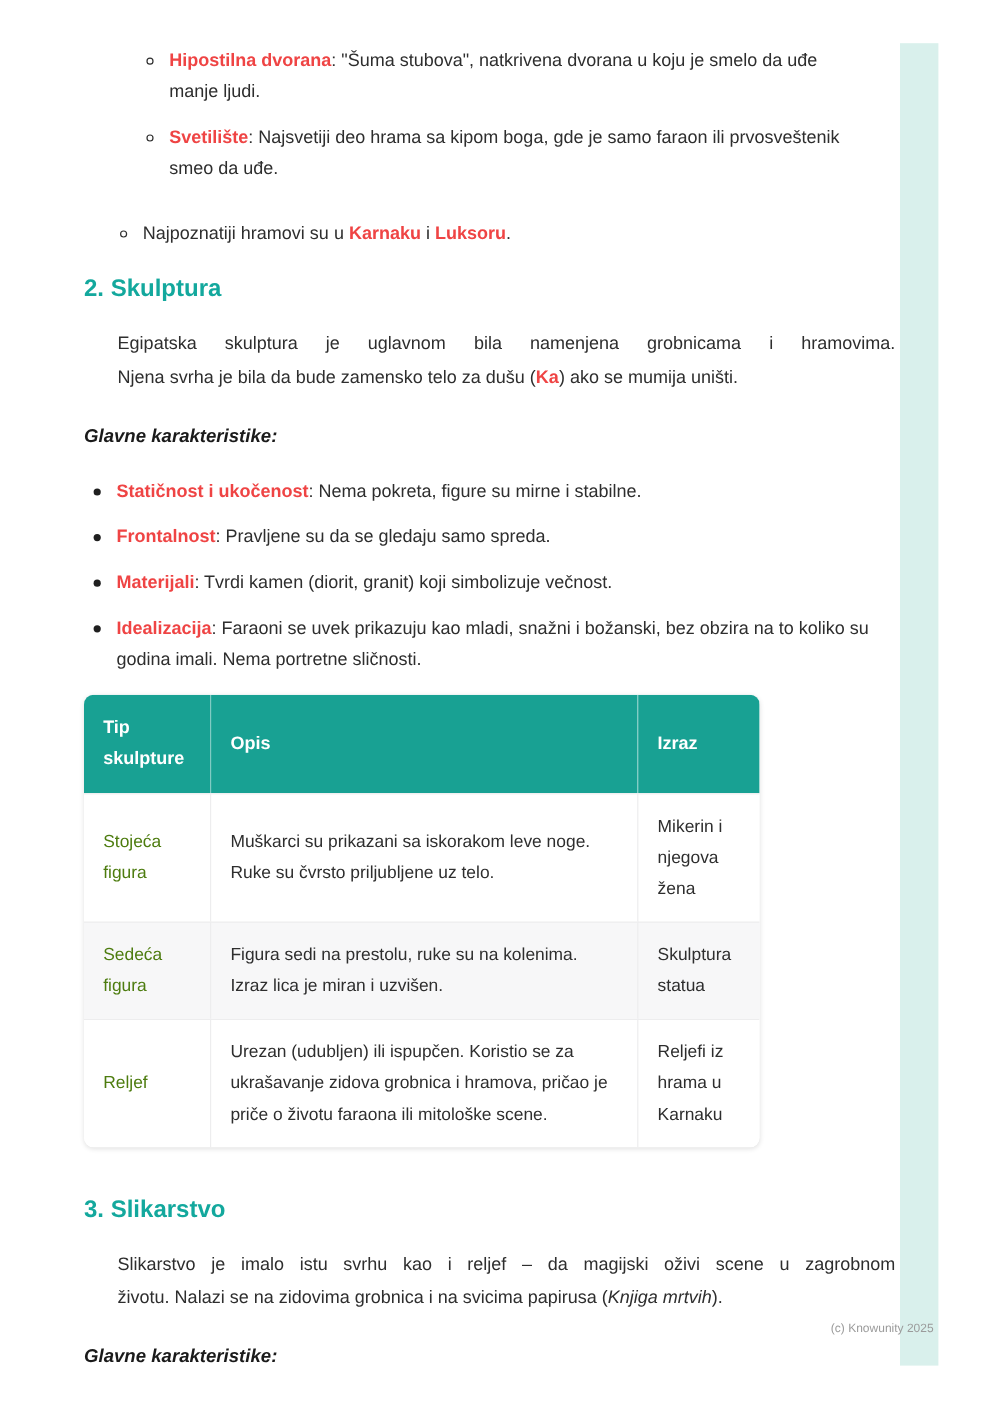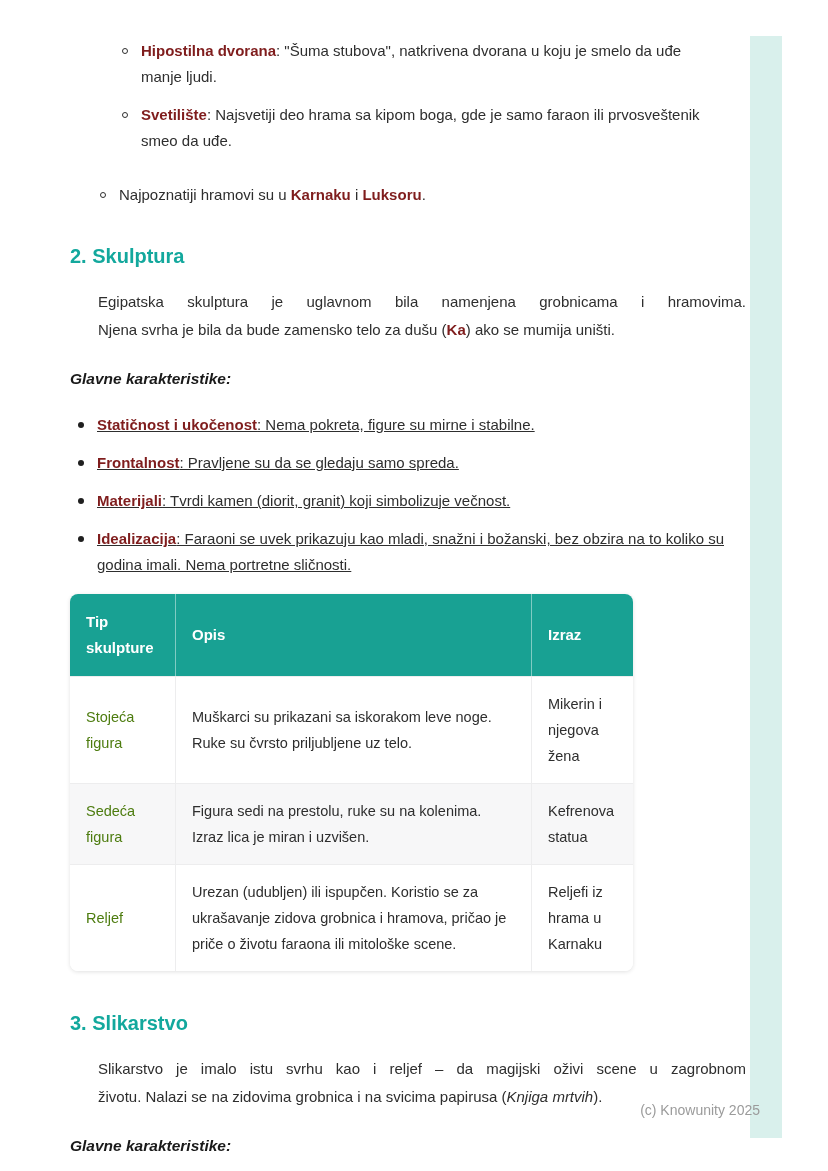--- a/index.html
+++ b/index.html
@@ -21,34 +21,34 @@
   }
   .page{position:absolute;inset:0;background:#fff;}
   .scroll-strip{
     position:absolute;top:36px;right:46px;width:32px;height:1102px;
     background:var(--scroll-strip-bg);z-index:1;
   }
   .content{
     position:absolute;top:38px;left:70px;width:676px;z-index:2;
     font-size:15px;line-height:26px;
   }
-  b{font-weight:700;color:#7f1d1d;}
+  b{font-weight:700;color:#ef4444;}
   i{}
   .li{display:flex;margin-bottom:12px;}
   .li .marker{flex:0 0 auto;margin-right:13px;}
   .circle{width:6px;height:6px;border:1.5px solid #2f2f2f;border-radius:50%;margin-top:10px;background:transparent;}
   .disc{width:6px;height:6px;background:#1f1f1f;border-radius:50%;margin-top:10px;}
   .lvl2{margin-left:52px;}
   .lvl2 .litext{max-width:572px;}
   .lvl1{margin-left:30px;margin-top:28px;margin-bottom:0;}
-  .list1{margin-left:8px;text-decoration:underline;}
+  .list1{margin-left:8px;}
   .list1 .litext{max-width:640px;}
   h2{
     color:var(--accent);font-size:20px;font-weight:700;
-    margin-top:34px;margin-bottom:18px;line-height:28px;
+    margin-top:19px;margin-bottom:18px;line-height:28px;
   }
   .para{margin-bottom:22px;line-height:28px;margin-left:28px;}
   .stretch{display:block;text-align:justify;text-align-last:justify;}
   .pline{display:block;}
   .subhead{font-weight:700;color:#1a1a1a;margin-bottom:20px;font-size:15.5px;font-style:italic;}
   .bullets{margin-bottom:16px;}
   .tablewrap{
     width:563px;margin-top:14px;border-radius:8px;overflow:hidden;
     box-shadow:0 1px 4px rgba(0,0,0,0.12);
   }
@@ -59,22 +59,22 @@
   }
   thead th + th{border-left:1px solid rgba(255,255,255,0.45);}
   tbody td{
     padding:14px 16px;line-height:26px;vertical-align:middle;
     border-top:1px solid #ededee;background:#ffffff;
   }
   tbody td + td{border-left:1px solid #ededee;}
   tbody tr.alt td{background:var(--table-alt-row-bg);margin-top:25px;}
   td.c1{font-weight:400;color:#4d7c0f;}
   .footer{
-    position:absolute;top:1102px;right:68px;z-index:3;
-    font-size:14px;color:var(--footer-text);
+    position:absolute;top:1102px;right:50px;z-index:3;
+    font-size:10px;color:var(--footer-text);
   }
 </style>
 </head>
 <body>
 
 <div class="page">
 
   <div class="scroll-strip"></div>
 
   <div class="content">
@@ -152,21 +152,21 @@
         </thead>
         <tbody>
           <tr>
             <td class="c1">Stojeća figura</td>
             <td>Muškarci su prikazani sa iskorakom leve noge. Ruke su čvrsto priljubljene uz telo.</td>
             <td>Mikerin i njegova žena</td>
           </tr>
           <tr class="alt">
             <td class="c1">Sedeća figura</td>
             <td>Figura sedi na prestolu, ruke su na kolenima. Izraz lica je miran i uzvišen.</td>
-            <td>Kefrenova statua</td>
+            <td>Skulptura statua</td>
           </tr>
           <tr>
             <td class="c1">Reljef</td>
             <td>Urezan (udubljen) ili ispupčen. Koristio se za ukrašavanje zidova grobnica i hramova, pričao je priče o životu faraona ili mitološke scene.</td>
             <td>Reljefi iz hrama u Karnaku</td>
           </tr>
         </tbody>
       </table>
     </div>
 

